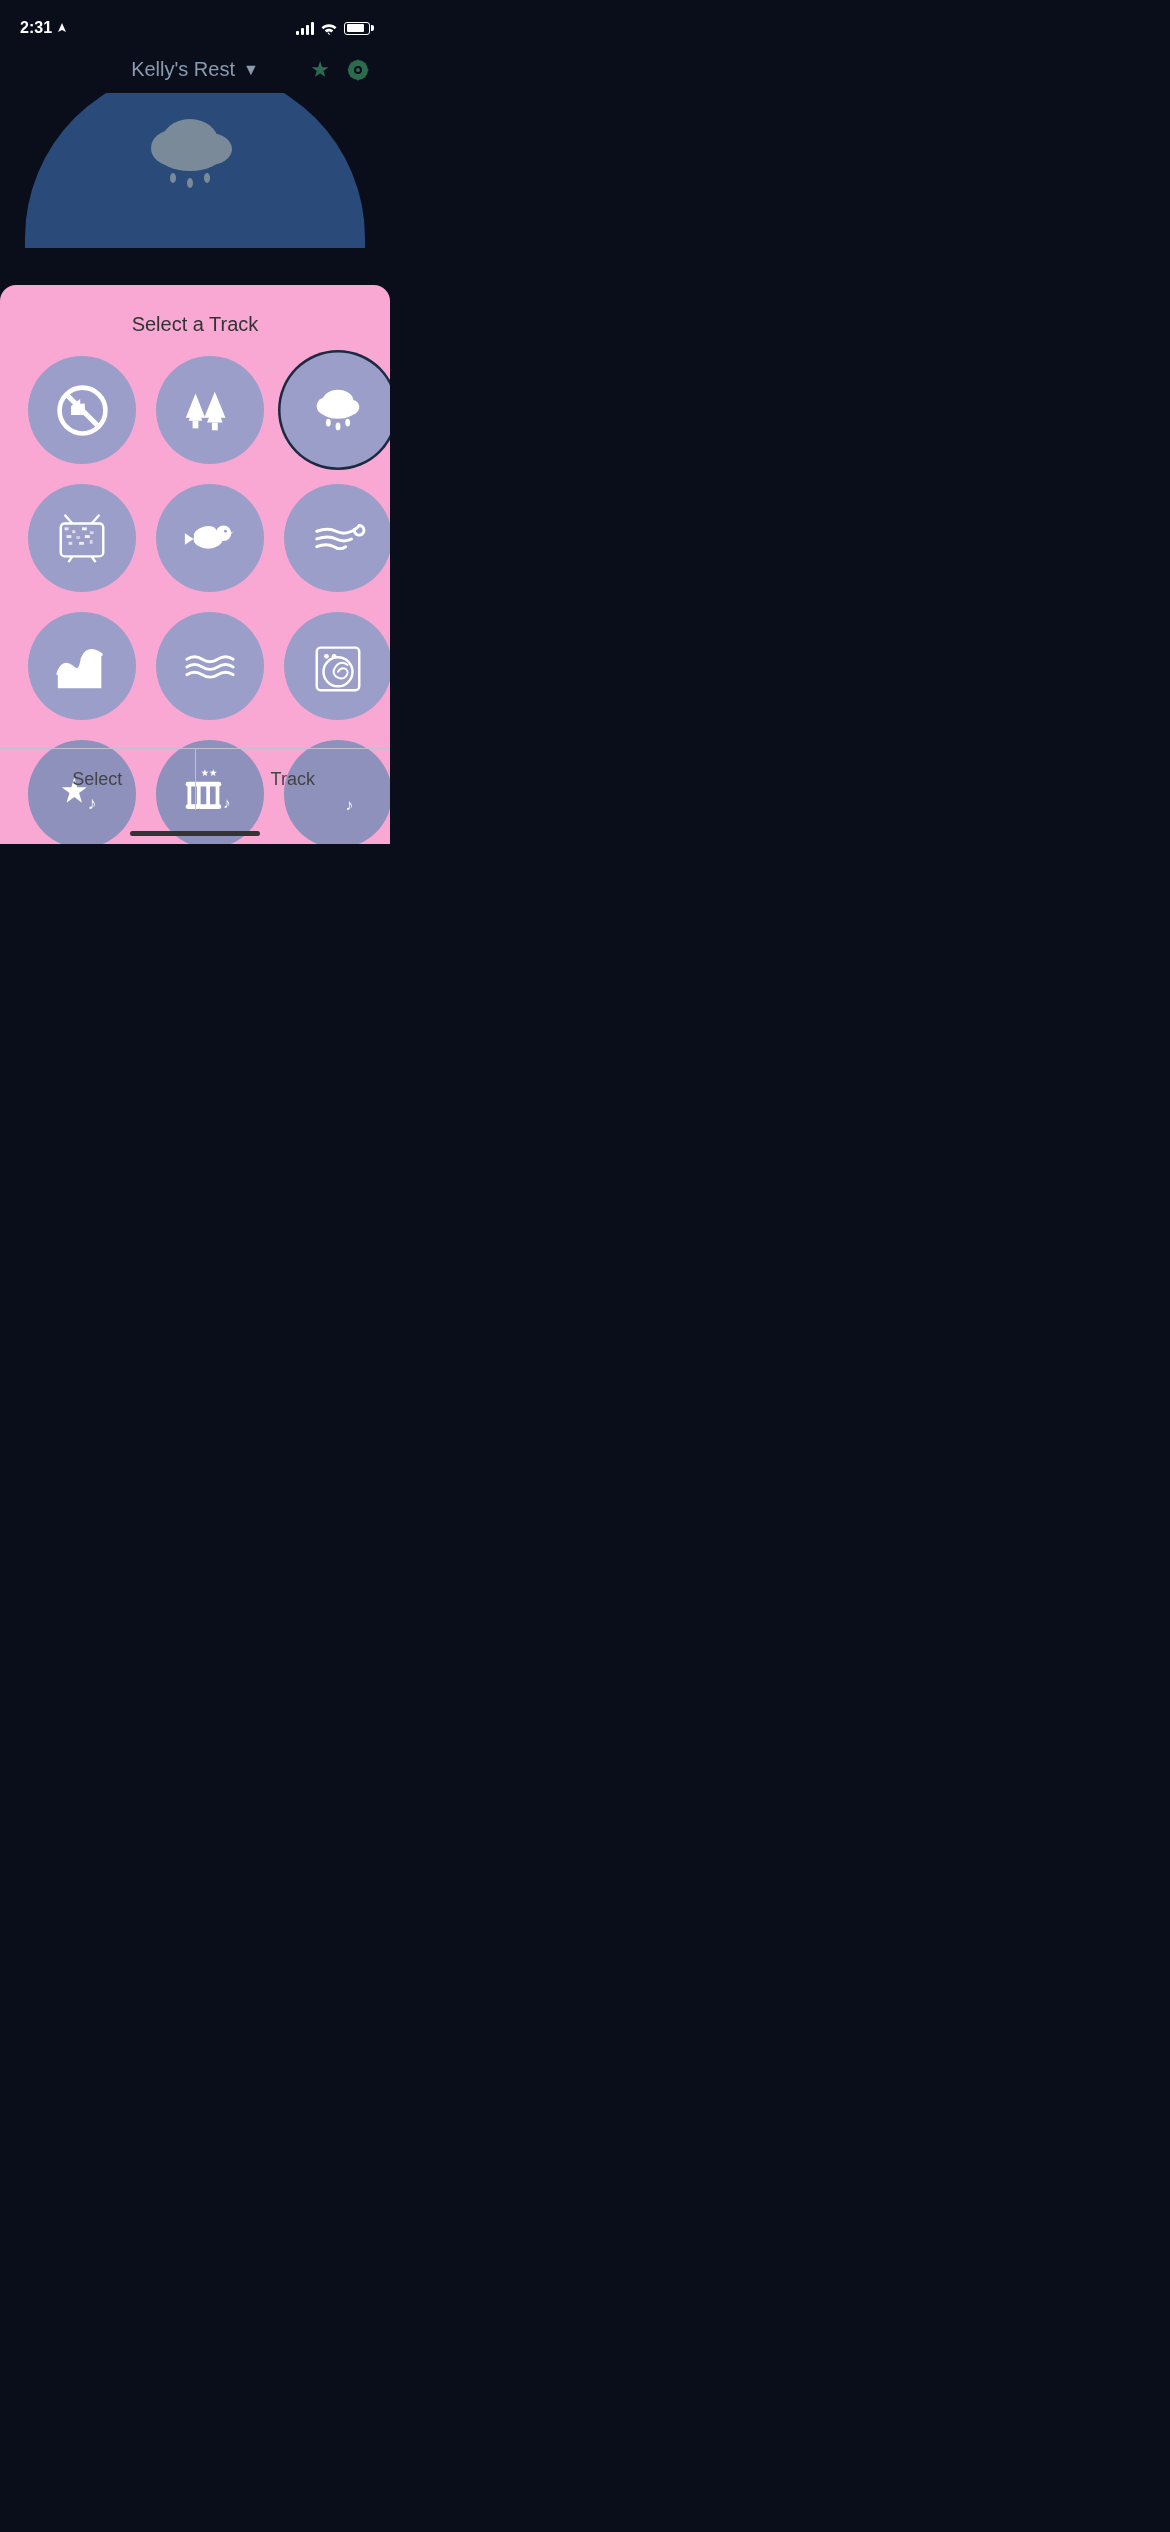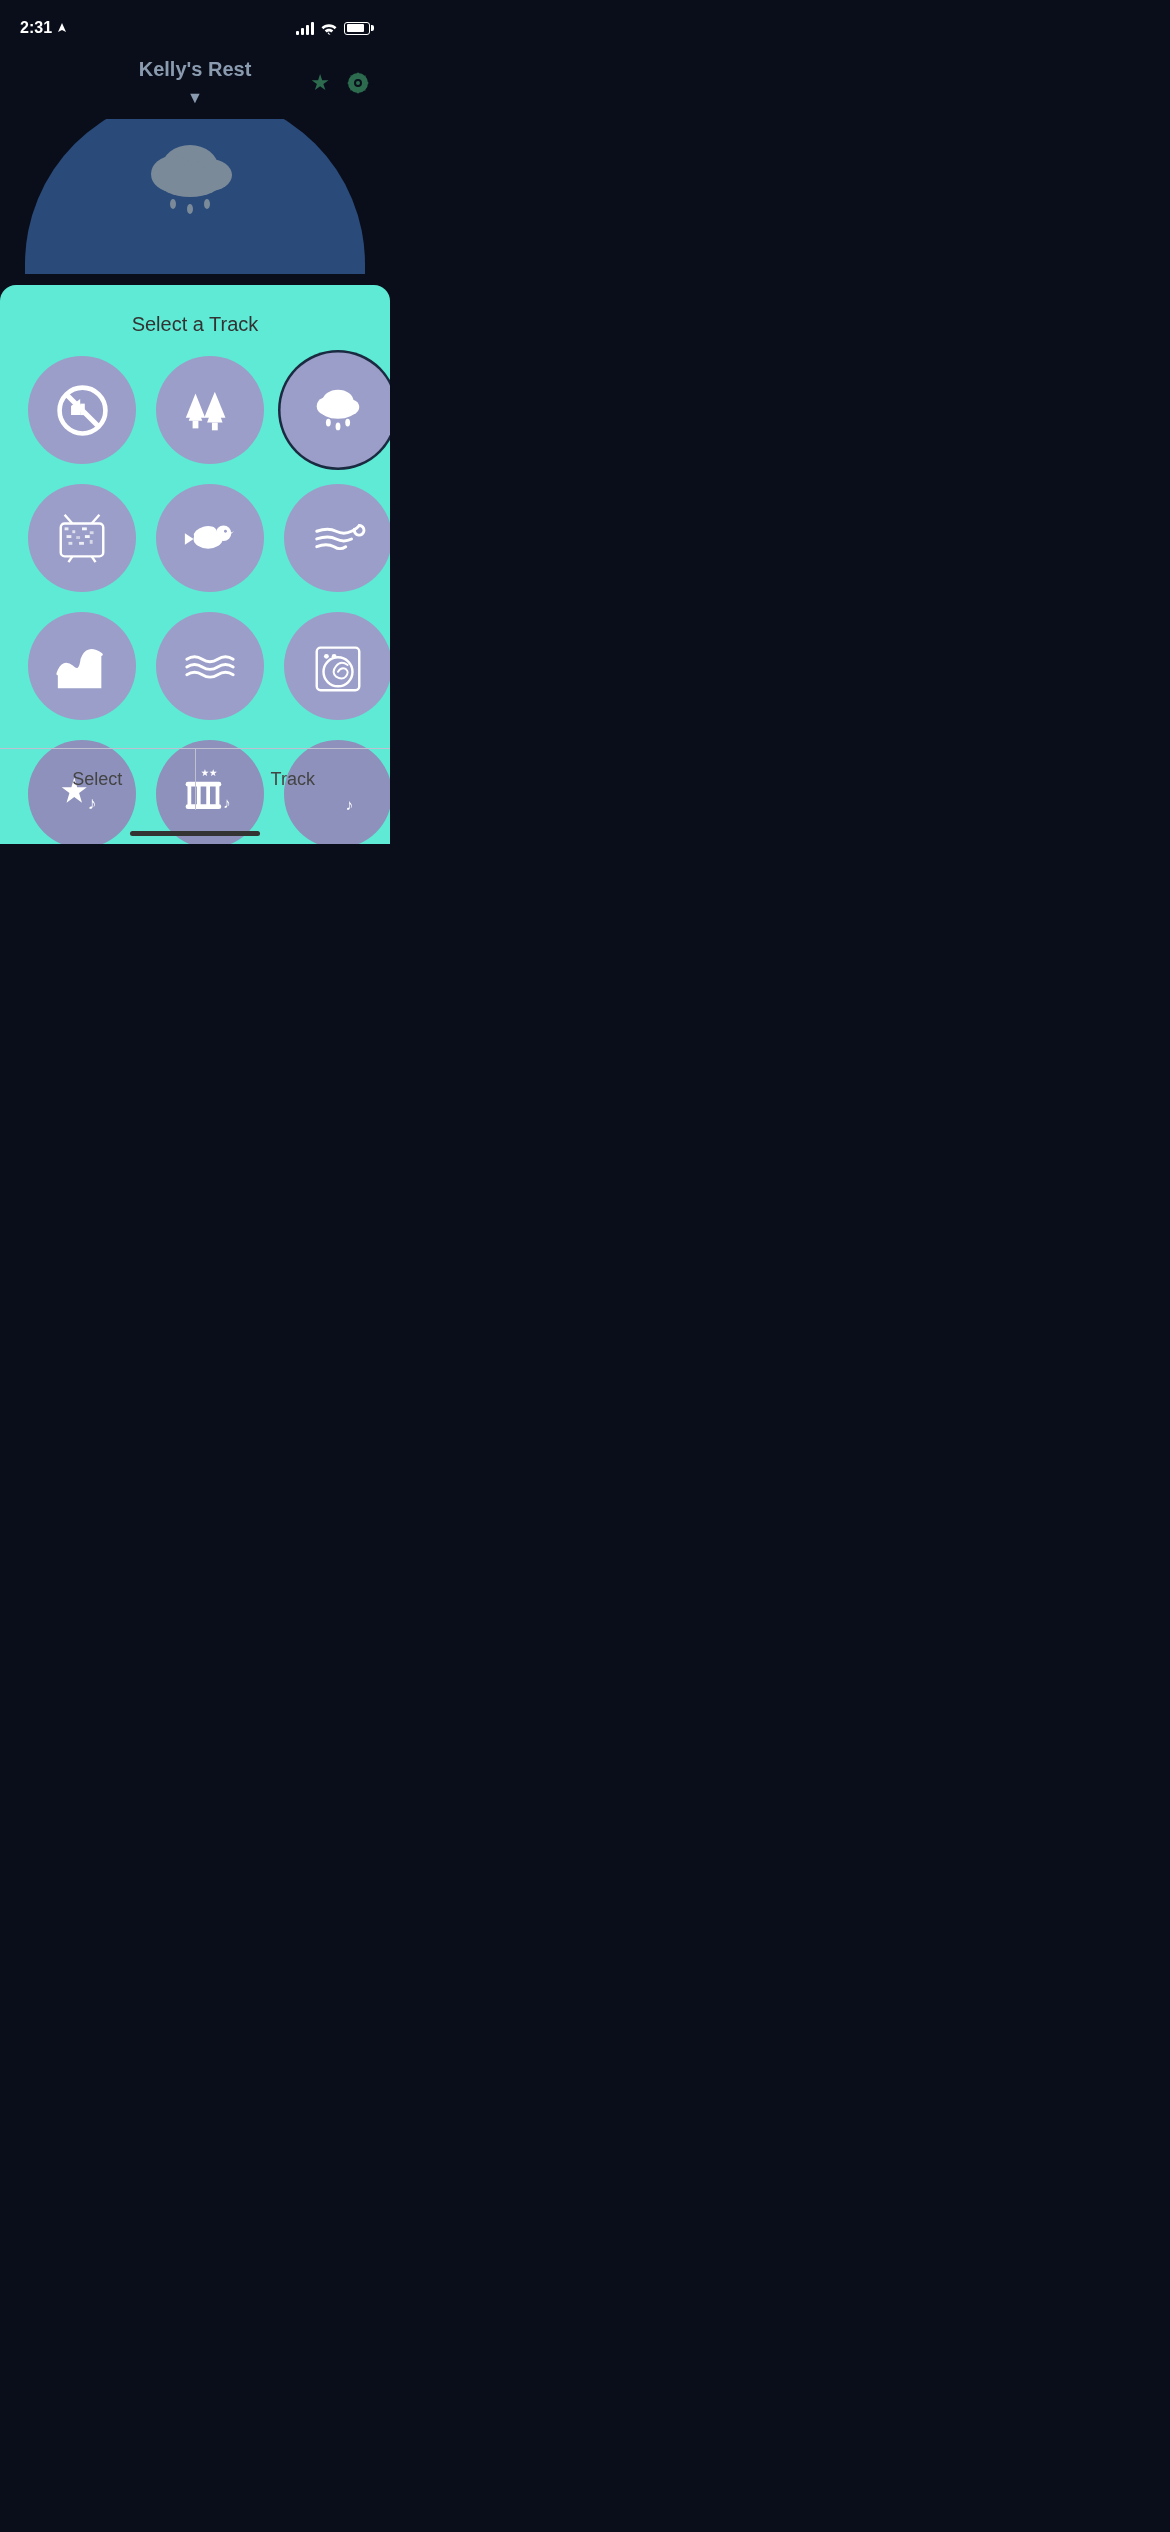--- a/index.html
+++ b/index.html
@@ -86,25 +86,24 @@
       display: flex;
       justify-content: center;
       align-items: center;
       padding: 8px 20px 12px;
       position: relative;
     }
 
     .header-title {
       color: #8a9bb0;
       font-size: 20px;
-      font-weight: 700;
+      font-weight: 400;
       display: flex;
       align-items: center;
       gap: 8px;
-      flex-direction: column;
     }
 
     .header-actions {
       position: absolute;
       right: 20px;
       display: flex;
       gap: 16px;
       align-items: center;
     }
 
@@ -138,21 +137,21 @@
 
     .rain-cloud-large {
       font-size: 70px;
       color: #7a8a99;
       text-align: center;
       line-height: 1;
     }
 
     
     .bottom-sheet {
-      background: #5eead4;
+      background: #f9a8d4;
       border-radius: 16px 16px 0 0;
       position: absolute;
       bottom: 0;
       left: 0;
       right: 0;
       top: 285px;
     }
 
     .sheet-title {
       text-align: center;

